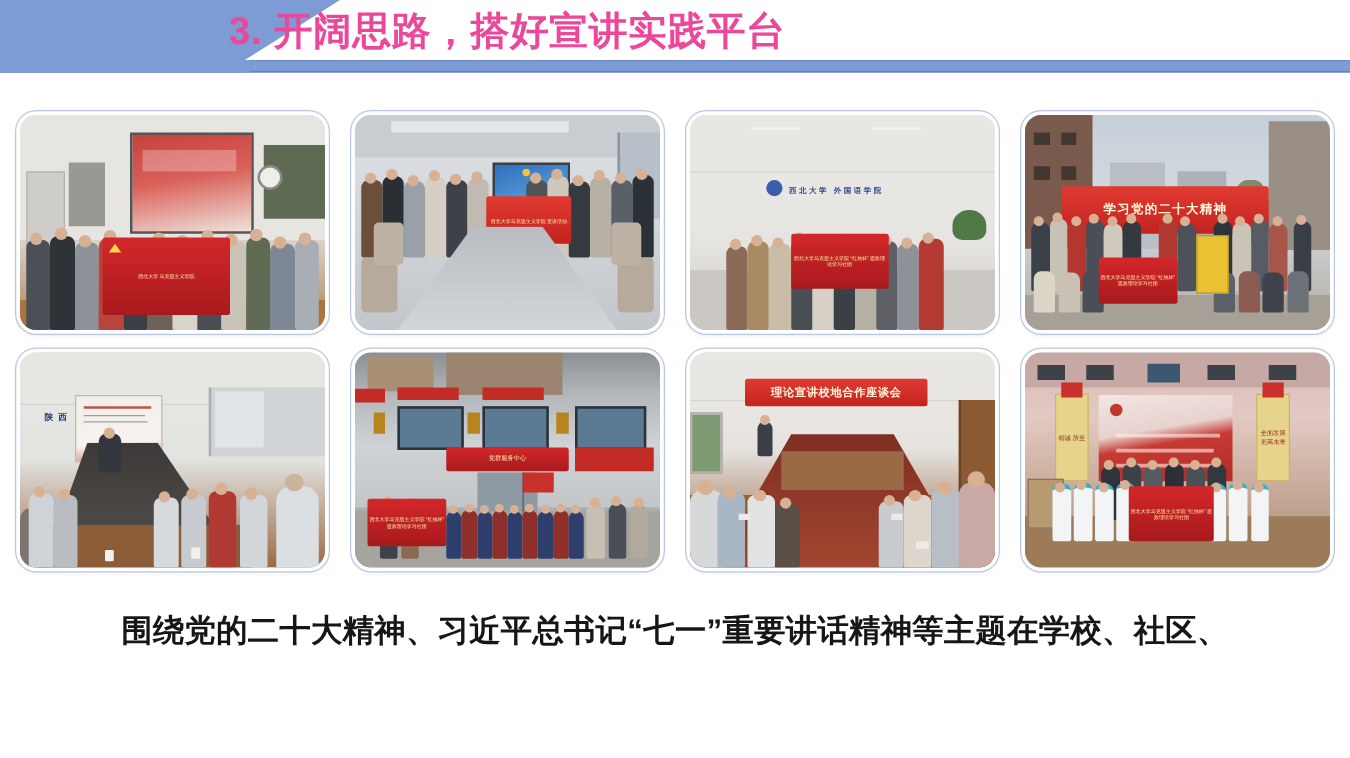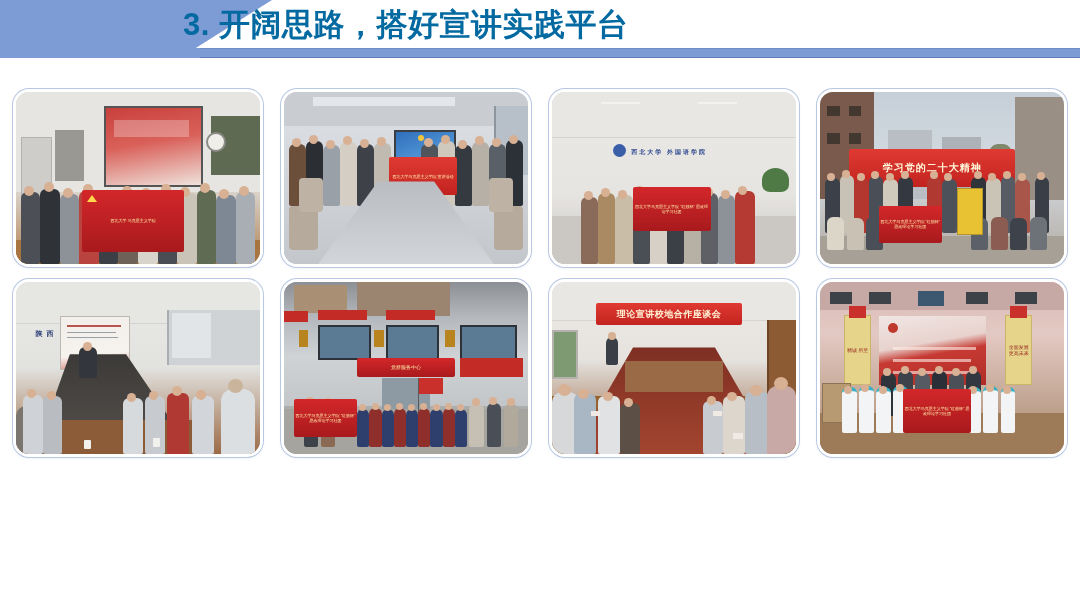--- a/index.html
+++ b/index.html
@@ -50,21 +50,21 @@
     background: #7d9bd4;
   }
   .title {
     position: absolute;
     left: 183px;
     top: 2px;
     height: 46px;
     line-height: 46px;
     font-size: 31px;
     font-weight: bold;
-    color: #0369a1;
+    color: #ec4899;
     letter-spacing: 0.5px;
     white-space: nowrap;
   }
 
   
   .gallery {
     position: absolute;
     left: 16px;
     top: 92px;
     width: 1048px;
@@ -619,13 +619,14 @@
           </div>
 
           <div class="obj" style="left:56%;top:56%;width:10%;height:26%;background:#e8c233;border:1px solid #b4952a;"></div>
         </div>
       </div>
     </div>
   </div>
 </div>
 
 <div class="caption">
+  <span class="caption-line">围绕党的二十大精神、习近平总书记“七一”重要讲话精神等主题在学校、社区、</span>
 </div>
 
 </body></html>

